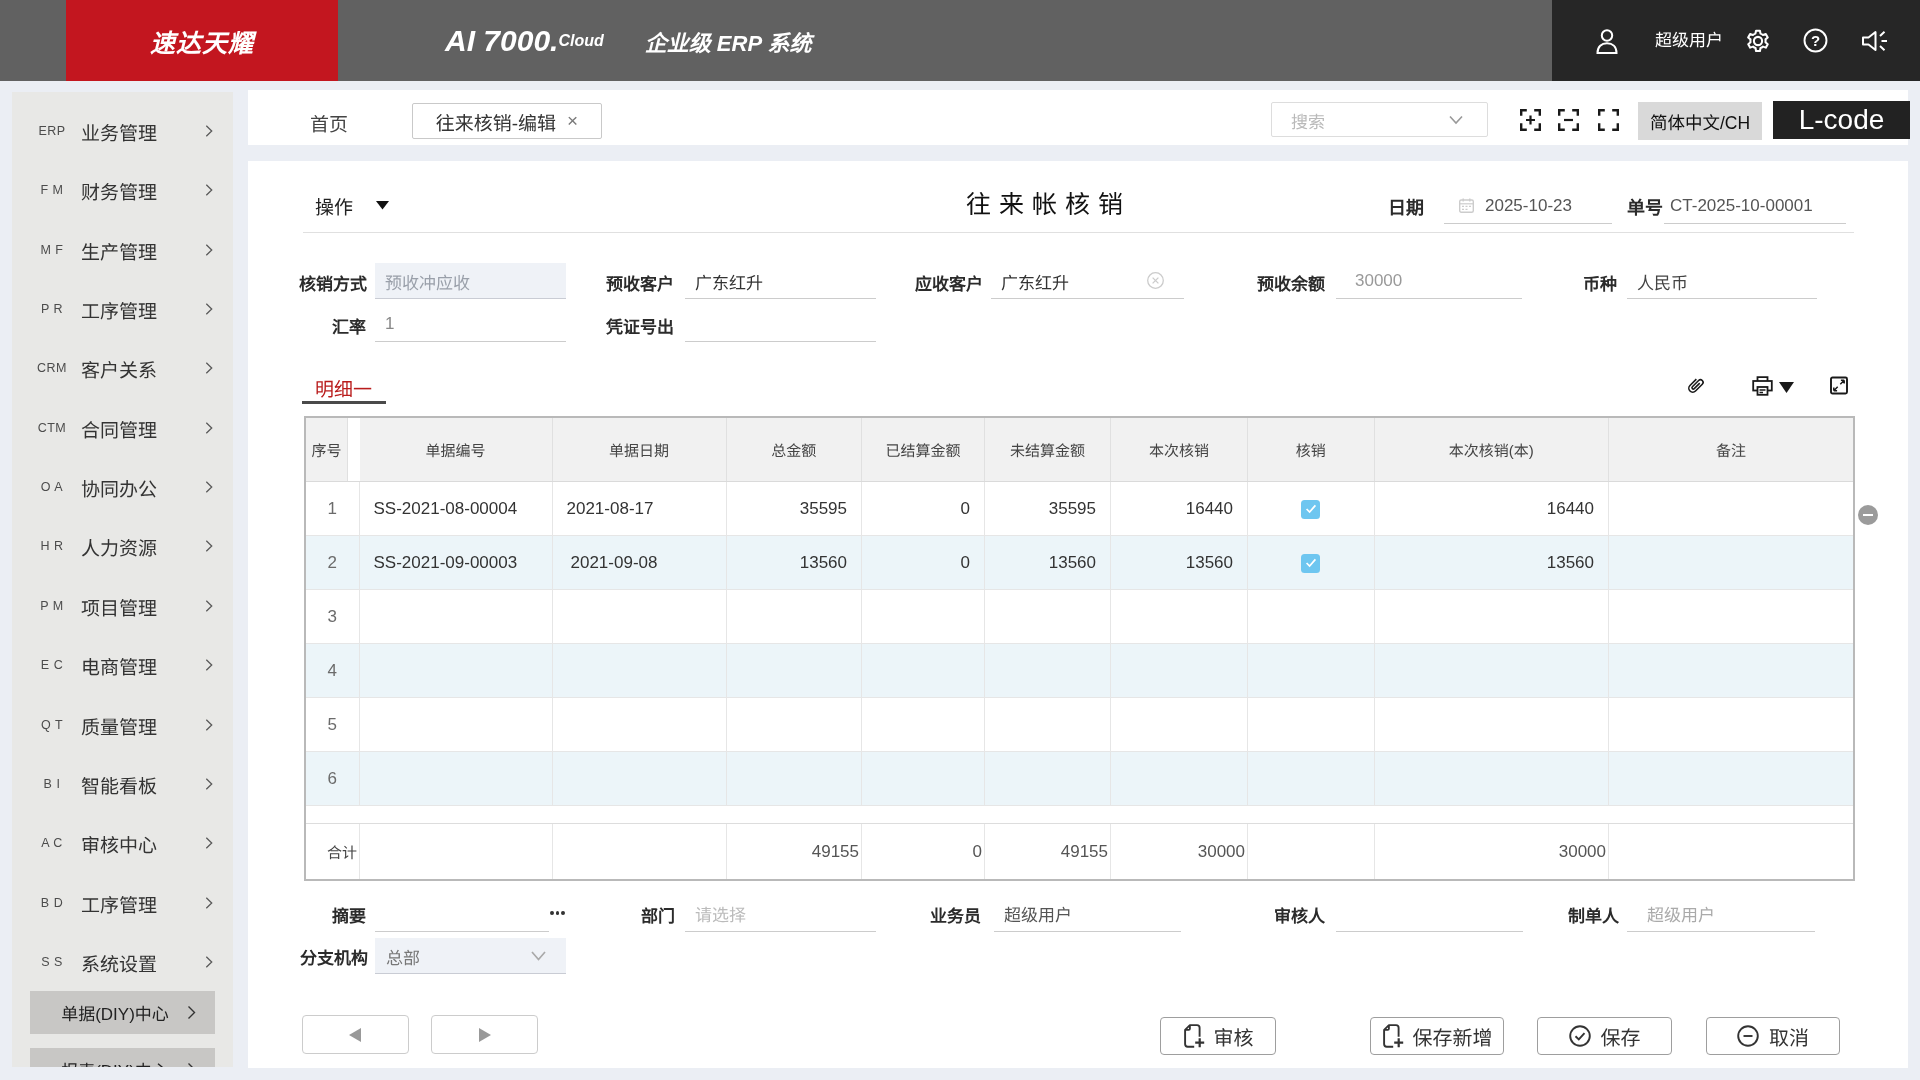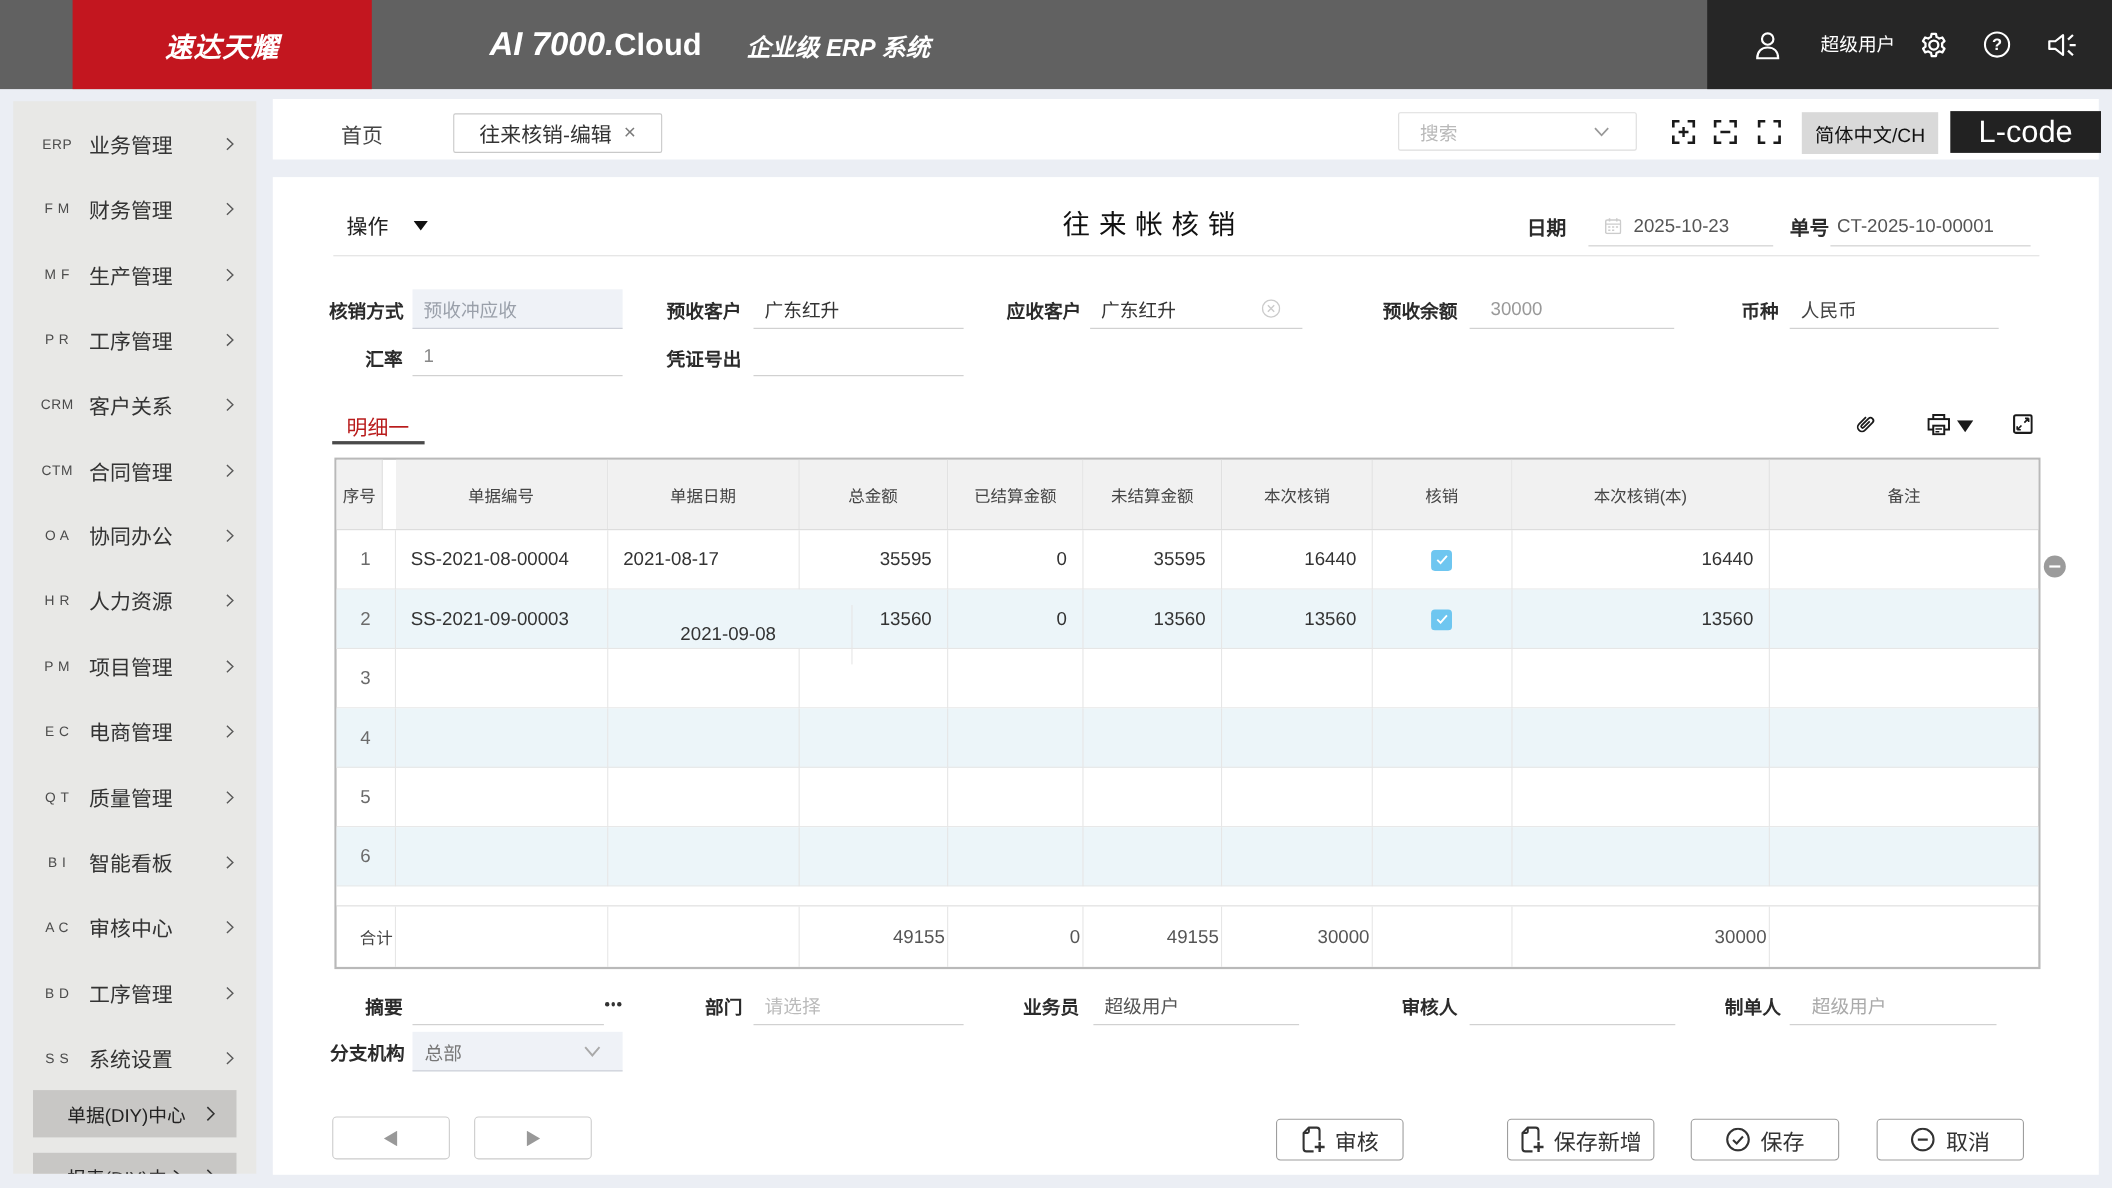--- a/index.html
+++ b/index.html
@@ -6,21 +6,21 @@
 *{margin:0;padding:0;box-sizing:border-box}
 html,body{width:1920px;height:1080px;overflow:hidden;background:#ebeef4;
   font-family:"Liberation Sans",sans-serif;-webkit-font-smoothing:antialiased}
 
 #header{position:absolute;left:0;top:0;width:1920px;height:81px;background:#616161}
 #logo{position:absolute;left:66px;top:0;width:272px;height:81px;background:#c3161f;
   color:#fff;font-size:25px;font-weight:bold;font-style:italic;
   display:flex;align-items:center;justify-content:center;letter-spacing:1px}
 #apptitle{position:absolute;left:445px;top:0;height:81px;display:flex;align-items:center;color:#fff;white-space:nowrap}
 #apptitle .t1{font-size:30px;font-weight:bold;font-style:italic}
-#apptitle .t2{font-size:28px;font-weight:bold;}
+#apptitle .t2{font-size:16px;font-weight:bold;font-style:italic}
 #apptitle .t3{font-size:22px;font-weight:bold;font-style:italic;margin-left:41px}
 #userbar{position:absolute;left:1552px;top:0;width:368px;height:81px;background:#262626}
 .uname{position:absolute;left:1655px;top:0;height:81px;line-height:81px;font-size:17px;color:#fff}
 .hicon{position:absolute;top:0;height:81px;display:flex;align-items:center}
 
 #sidebar{position:absolute;left:12px;top:92px;width:221px;height:975px;background:#e8e8e6;overflow:hidden}
 .mitem{position:absolute;left:0;width:221px;height:59px}
 .mcode{position:absolute;left:23px;width:34px;text-align:center;top:50%;transform:translateY(-50%);
   font-size:12.5px;letter-spacing:0.5px;color:#4c4c4c;white-space:nowrap}
 .mlabel{position:absolute;left:69px;top:50%;transform:translateY(-50%);font-size:19px;color:#333}
@@ -316,21 +316,21 @@
             <polyline points="1.6,5 4.6,8 10.4,1.4" fill="none" stroke="#fff" stroke-width="1.7"></polyline>
           </svg>
         </span>
       </div>
 <div class="cell num" style="left:1068.5px;top:64px;width:234.5px;">16440</div>
 <div class="cell" style="left:1303.0px;top:64px;width:244.0px;border-right:none;"></div>
 <div class="rowline" style="top:117px"></div>
 <div class="altrow" style="top:118px"></div>
 <div class="cell" style="left:0.0px;top:118px;width:53.5px;justify-content:center;color:#6b6b6b;">2</div>
 <div class="cell" style="left:53.5px;top:118px;width:193.0px;padding-left:14px;">SS-2021-09-00003</div>
-<div class="cell" style="left:246.5px;top:132px;width:174.0px;padding-left:18px;margin-left:48px;">2021-09-08</div>
+<div class="cell" style="left:246.5px;top:118px;width:174.0px;padding-left:18px;">2021-09-08</div>
 <div class="cell num" style="left:420.5px;top:118px;width:135.5px;">13560</div>
 <div class="cell num" style="left:556.0px;top:118px;width:123.0px;">0</div>
 <div class="cell num" style="left:679.0px;top:118px;width:126.0px;">13560</div>
 <div class="cell num" style="left:805.0px;top:118px;width:137.0px;">13560</div>
 <div class="cell" style="left:942.0px;top:118px;width:126.5px;justify-content:center;">
         <span class="cbx">
           <svg width="12" height="10" viewBox="0 0 12 10">
             <polyline points="1.6,5 4.6,8 10.4,1.4" fill="none" stroke="#fff" stroke-width="1.7"></polyline>
           </svg>
         </span>

